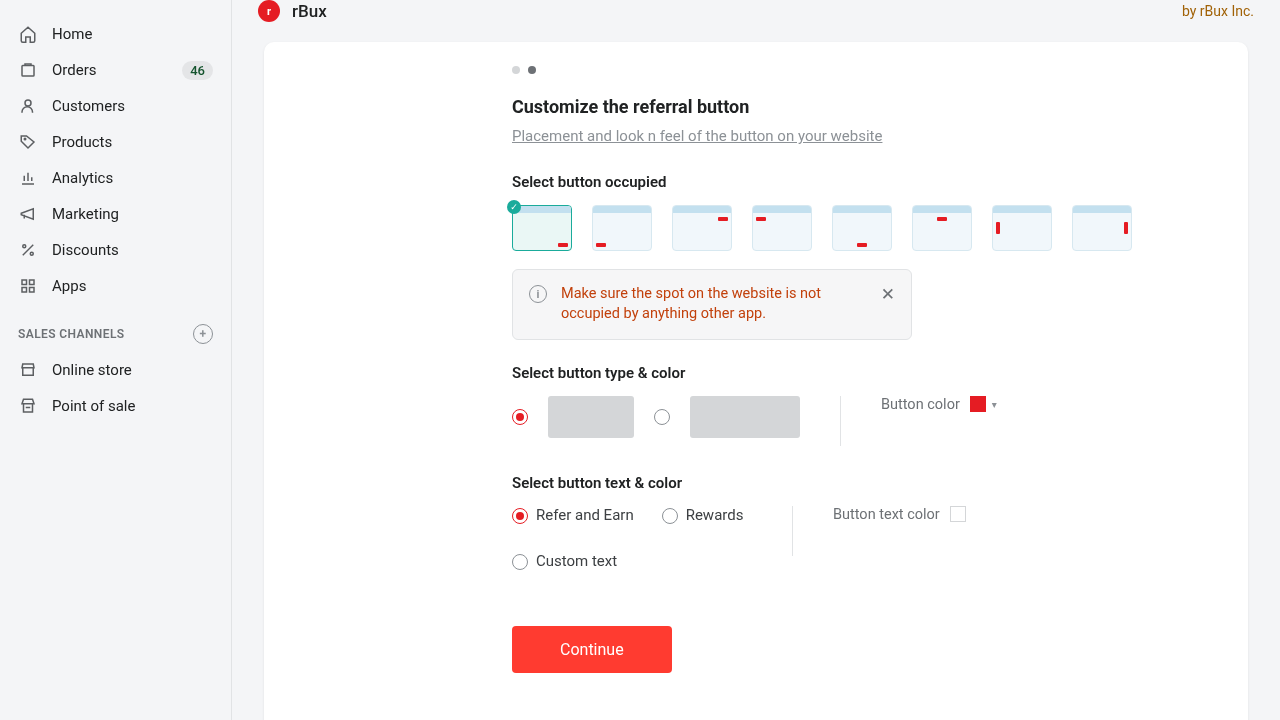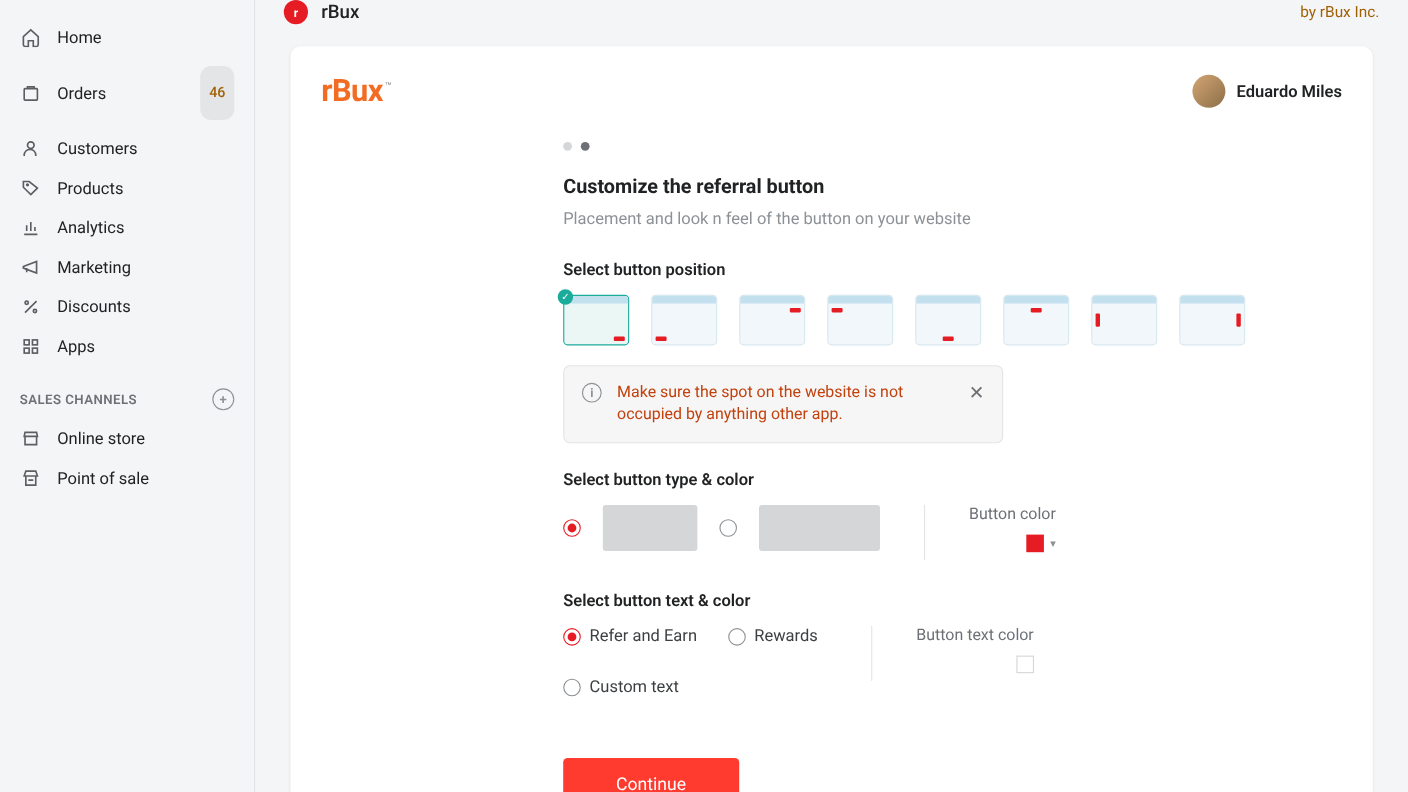--- a/index.html
+++ b/index.html
@@ -1,59 +1,59 @@
 <!DOCTYPE html>
 <html><head>
 <meta charset="utf-8">
 <style>
 * { margin:0; padding:0; box-sizing:border-box; font-family:-apple-system,BlinkMacSystemFont,"Segoe UI",Roboto,sans-serif; }
 body { background:#f4f5f7; width:1280px; height:720px; overflow:hidden; display:flex; }
 .sidebar { width:232px; background:#f4f5f7; border-right:1px solid #e1e3e5; padding:16px 0; }
 .nav-item { display:flex; align-items:center; padding:8px 18px; cursor:pointer; color:#202223; font-size:15px; gap:14px; }
 .nav-icon { width:20px; height:20px; display:flex; align-items:center; justify-content:center; color:#5c5f62; }
-.nav-badge { margin-left:auto; background:#e4e5e7; color:#a16207; border-radius:10px; padding:17px 8px; font-size:13px; font-weight:500; }
+.nav-badge { margin-left:auto; background:#e4e5e7; color:#14532d; border-radius:10px; padding:2px 8px; font-size:13px; font-weight:500; }
 .section-header { display:flex; align-items:center; justify-content:space-between; padding:20px 18px 8px; color:#6d7175; font-size:12px; font-weight:600; letter-spacing:0.4px; }
 .add-btn { width:20px; height:20px; border:1.5px solid #8c9196; border-radius:50%; display:flex; align-items:center; justify-content:center; color:#8c9196; cursor:pointer; }
 .main { flex:1; display:flex; flex-direction:column; }
 .topbar { height:56px; display:flex; align-items:center; padding:0 26px; gap:12px; }
 .app-badge { width:22px; height:22px; background:#e51c23; border-radius:50%; display:flex; align-items:center; justify-content:center; color:#fff; font-size:11px; font-weight:700; }
 .app-title { font-size:17px; font-weight:500; color:#202223; }
 .byline { margin-left:auto; color:#a16207; font-size:14px; }
 .content-wrap { flex:1; padding:20px 32px 0; }
 .card { background:#fff; border-radius:10px; box-shadow:0 1px 3px rgba(0,0,0,0.08); min-height:700px; padding:24px 28px; }
 .card-header { display:flex; align-items:center; justify-content:space-between; margin-bottom:30px; }
 .brand-logo { font-size:28px; font-weight:700; color:#f26c23; letter-spacing:-0.5px; }
 .brand-logo sup { font-size:10px; color:#8c9196; font-weight:400; margin-left:2px; }
 .user-chip { display:flex; align-items:center; gap:10px; font-weight:600; color:#202223; font-size:15px; }
 .avatar { width:30px; height:30px; border-radius:50%; background:linear-gradient(135deg,#d4a574,#8b6f47); }
 .form-area { max-width:620px; margin-left:220px; }
 .step-dots { display:flex; gap:8px; margin-bottom:22px; }
 .dot { width:8px; height:8px; border-radius:50%; background:#d4d6d8; }
 .dot.active { background:#6d7175; }
 h1 { font-size:18px; font-weight:700; color:#202223; margin-bottom:10px; }
-.subtitle { color:#8c9196; font-size:15px; margin-bottom:28px; }
+.subtitle { color:#8c9196; font-size:15px; margin-bottom:28px;text-decoration:underline; }
 .section-label { font-size:15px; font-weight:600; color:#202223; margin-bottom:14px; }
 .position-grid { display:flex; gap:20px; margin-bottom:18px; flex-wrap:wrap; }
 .pos-card { width:60px; height:46px; background:#f1f7fb; border:1px solid #d7e8f0; border-radius:4px; position:relative; cursor:pointer; }
 .pos-card.selected { border:1.5px solid #1aab9b; background:#eaf7f5; }
 .pos-card.selected::after { content:"✓"; position:absolute; top:-6px; left:-6px; width:14px; height:14px; background:#1aab9b; border-radius:50%; color:#fff; font-size:9px; display:flex; align-items:center; justify-content:center; }
 .pos-card .hdr { height:7px; background:#c3e0ef; border-radius:3px 3px 0 0; }
 .pos-mark { position:absolute; background:#e51c23; border-radius:1px; }
 .tip-box { display:flex; align-items:flex-start; gap:14px; background:#f6f6f7; border:1px solid #e1e3e5; border-radius:6px; padding:14px 16px; margin-bottom:24px; max-width:400px; }
 .tip-icon { width:18px; height:18px; border:1.5px solid #8c9196; border-radius:50%; display:flex; align-items:center; justify-content:center; color:#8c9196; font-size:11px; font-weight:700; flex-shrink:0; margin-top:1px; }
 .tip-text { color:#c2410c; font-size:14.5px; line-height:1.4; flex:1; }
 .tip-close { color:#6d7175; cursor:pointer; font-size:17px; flex-shrink:0; }
 .type-row { display:flex; align-items:flex-start; gap:40px; margin-bottom:28px; }
 .type-options { display:flex; gap:20px; align-items:center; }
 .radio { width:16px; height:16px; border:1.5px solid #8c9196; border-radius:50%; cursor:pointer; display:inline-flex; align-items:center; justify-content:center; flex-shrink:0; }
 .radio.checked { border-color:#e51c23; }
 .radio.checked::after { content:""; width:8px; height:8px; background:#e51c23; border-radius:50%; }
 .type-prev { width:86px; height:42px; background:#d4d6d8; border-radius:3px; }
 .divider-v { width:1px; height:50px; background:#e1e3e5; }
-.color-col { display:flex; flex-direction:column; gap:10px;align-items:flex-end; }
+.color-col { display:flex; flex-direction:row; gap:10px; }
 .color-label { color:#6d7175; font-size:14.5px; }
 .swatch-row { display:flex; align-items:center; gap:6px; }
 .swatch { width:16px; height:16px; background:#e51c23; }
 .swatch.white { background:#fff; border:1px solid #d4d6d8; }
 .caret { color:#8c9196; font-size:10px; }
 .text-options { display:flex; gap:28px; flex-wrap:wrap; max-width:240px; }
 .radio-item { display:flex; align-items:flex-end; gap:8px; cursor:pointer; }
 .radio-label { color:#3d4043; font-size:15px; }
 .continue-btn { margin-top:28px; background:#ff3b30; color:#fff; border:none; padding:14px 48px; font-size:16px; border-radius:4px; cursor:pointer; }
 </style>
@@ -157,36 +157,29 @@
 </aside>
 
 <main class="main">
   <div class="topbar">
     <span class="app-badge">r</span>
     <span class="app-title">rBux</span>
     <span class="byline">by rBux Inc.</span>
   </div>
   <div class="content-wrap">
     <div class="card">
-      <div class="card-header">
-        <div class="brand-logo"><span>rBux</span><sup>™</sup></div>
-        <div class="user-chip">
-            <span class="avatar"></span>
-            <span>Eduardo Miles</span>
-          </div>
-      </div>
       <div class="form-area">
         <div class="step-dots">
             <span class="dot"></span>
             <span class="dot active"></span>
           </div>
         <h1>Customize the referral button</h1>
         <p class="subtitle">Placement and look n feel of the button on your website</p>
 
-        <div class="section-label">Select button position</div>
+        <div class="section-label">Select button occupied</div>
         <div class="position-grid">
           <div class="pos-card selected">
               <div class="hdr"></div>
               <span class="pos-mark" style="width:10px;height:4px;bottom:3px;right:3px;"></span>
             </div>
           <div class="pos-card">
               <div class="hdr"></div>
               <span class="pos-mark" style="width:10px;height:4px;bottom:3px;left:3px;"></span>
             </div>
           <div class="pos-card">

